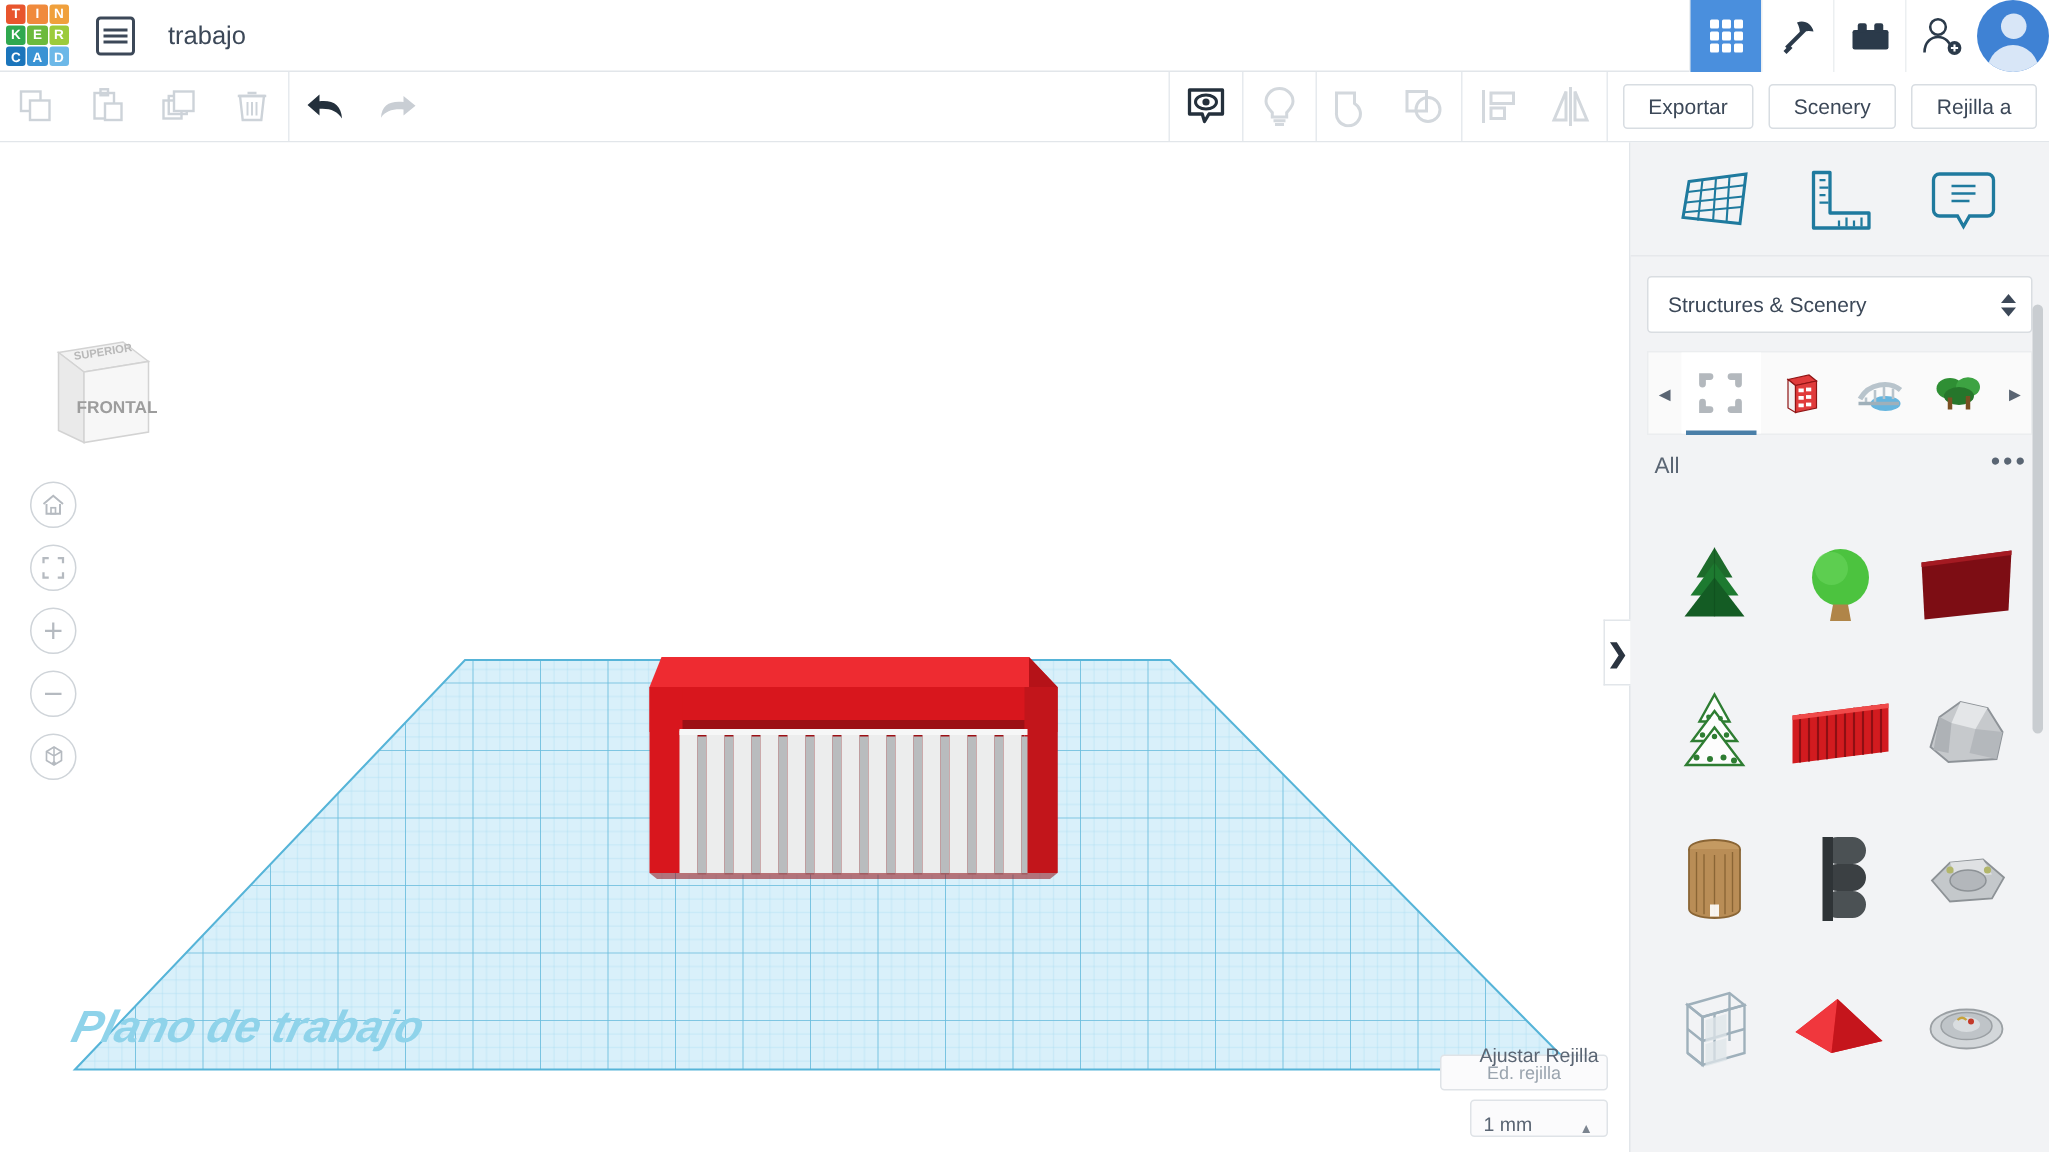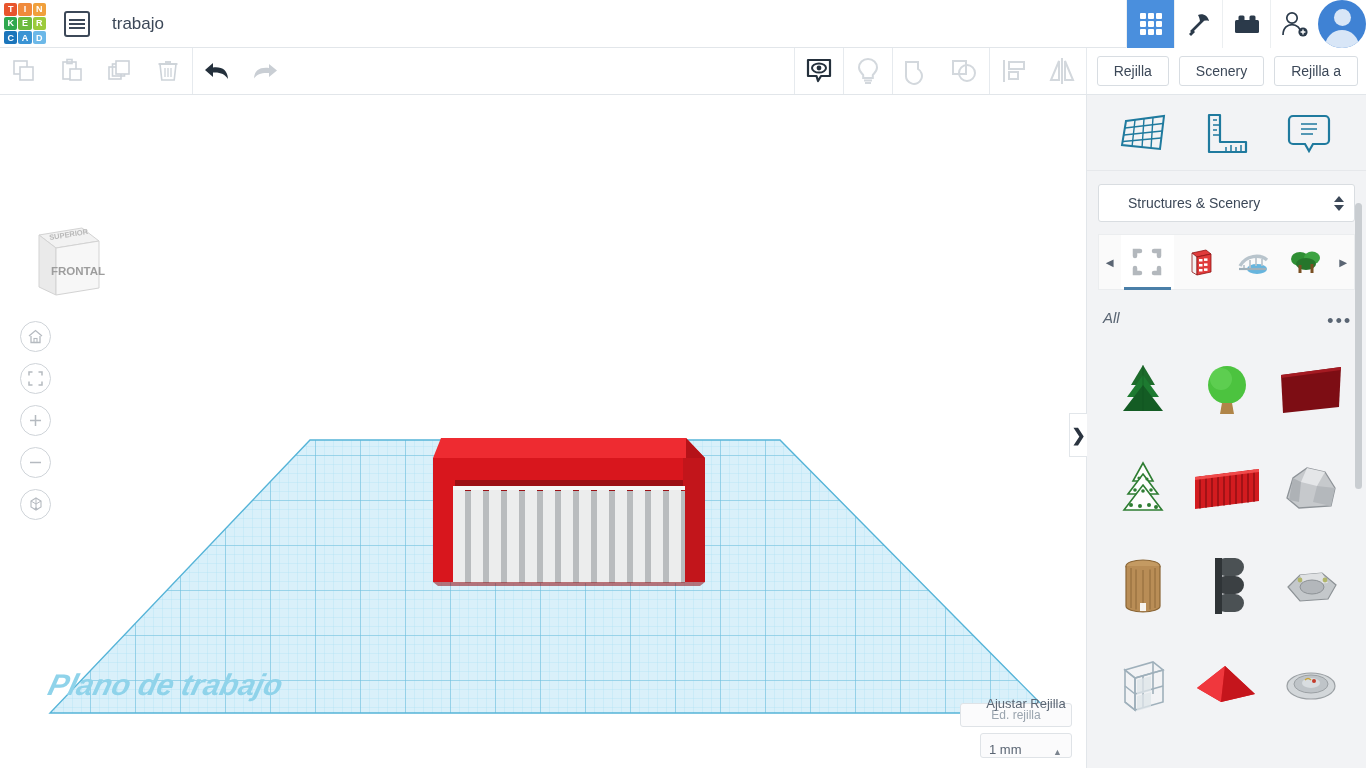--- a/index.html
+++ b/index.html
@@ -101,39 +101,39 @@
     background: #f2f3f5; border-left: 1px solid #e2e6ea;
   }
   .rtools {
     height: 76px; background: #f2f3f5; display: flex; align-items: center; justify-content: space-around;
     padding: 0 16px; border-bottom: 1px solid #e6e8eb;
   }
   .rtool { width: 56px; height: 56px; display:flex; align-items:center; justify-content:center; }
 
   .catsel {
     margin: 13px 11px 0 11px; height: 38px; background: #ffffff; border: 1px solid #d9dde1;
-    border-radius: 3px; display: flex; align-items: center; padding: 0 29px; position: relative;
+    border-radius: 3px; display: flex; align-items: center; padding: 0 13px; position: relative;
     font-size: 14px; color: #3c4858;
   }
   .catsel .spin { position: absolute; right: 10px; display: flex; flex-direction: column; gap: 3px; }
   .catsel .spin i { width: 0; height: 0; border-left: 5px solid transparent; border-right: 5px solid transparent; }
   .catsel .spin i.up { border-bottom: 6px solid #3c4858; }
   .catsel .spin i.dn { border-top: 6px solid #3c4858; }
 
   .cattabs {
     margin: 12px 11px 0 11px; height: 56px; background: #fafafa; border: 1px solid #ebedef;
     display: flex; align-items: center; position: relative;
   }
   .cattab { width: 54px; height: 54px; display:flex; align-items:center; justify-content:center; position: relative; }
   .cattab.active { background: #ffffff; }
   .cattab.active::after { content:""; position: absolute; bottom: -1px; left: 3px; right: 3px; height: 3px; background: #4a7fa8; }
   .arrowbtn { width: 22px; display:flex; align-items:center; justify-content:center; font-size: 13px; color: #5a6573; }
 
   .allrow {
-    margin: 12px 14px 0 16px; display:flex; align-items:flex-end; justify-content: space-between; height: 24px; font-style: italic;
+    margin: 12px 14px 0 16px; display:flex; align-items:flex-start; justify-content: space-between; height: 24px;
   }
   .alllabel { font-size: 15px; color: #5a6573; }
   .dots { letter-spacing: 2px; color: #5a6573; font-size: 18px; line-height: 10px; }
 
   .shapegrid {
     position: absolute; left: 0; top: 239px; width: 280px; height: 434px;
     padding: 8px 14px 0 14px; display: grid; grid-template-columns: repeat(3, 1fr);
     grid-auto-rows: 98px; overflow: hidden;
   }
   .shape-cell { display: flex; align-items: center; justify-content: center; }
@@ -301,21 +301,21 @@
         <svg width="30" height="28" viewBox="0 0 30 28">
           <path d="M12 4 L4 23 h8 Z" fill="none" stroke="#d3d8dd" stroke-width="2"></path>
           <path d="M18 4 L26 23 h-8 Z" fill="none" stroke="#d3d8dd" stroke-width="2"></path>
           <path d="M15 1 v26" stroke="#d3d8dd" stroke-width="2"></path>
         </svg>
       </div>
       <div class="sep"></div>
     </div>
 
     <div class="tb-right">
-      <div class="actbtn">Rejilla</div>
+      <div class="actbtn">Exportar</div>
       <div class="actbtn">Scenery</div>
       <div class="actbtn">Rejilla a</div>
     </div>
   </div>
 
   <div class="canvas">
     <svg width="1086" height="673" viewBox="0 0 1086 673" style="position:absolute;left:0;top:0">
       <defs>
         <pattern id="fineGrid" width="9" height="9" patternUnits="userSpaceOnUse">
           <path d="M9 0 L0 0 0 9" fill="none" stroke="#a5dcf0" stroke-width="0.6"></path>

